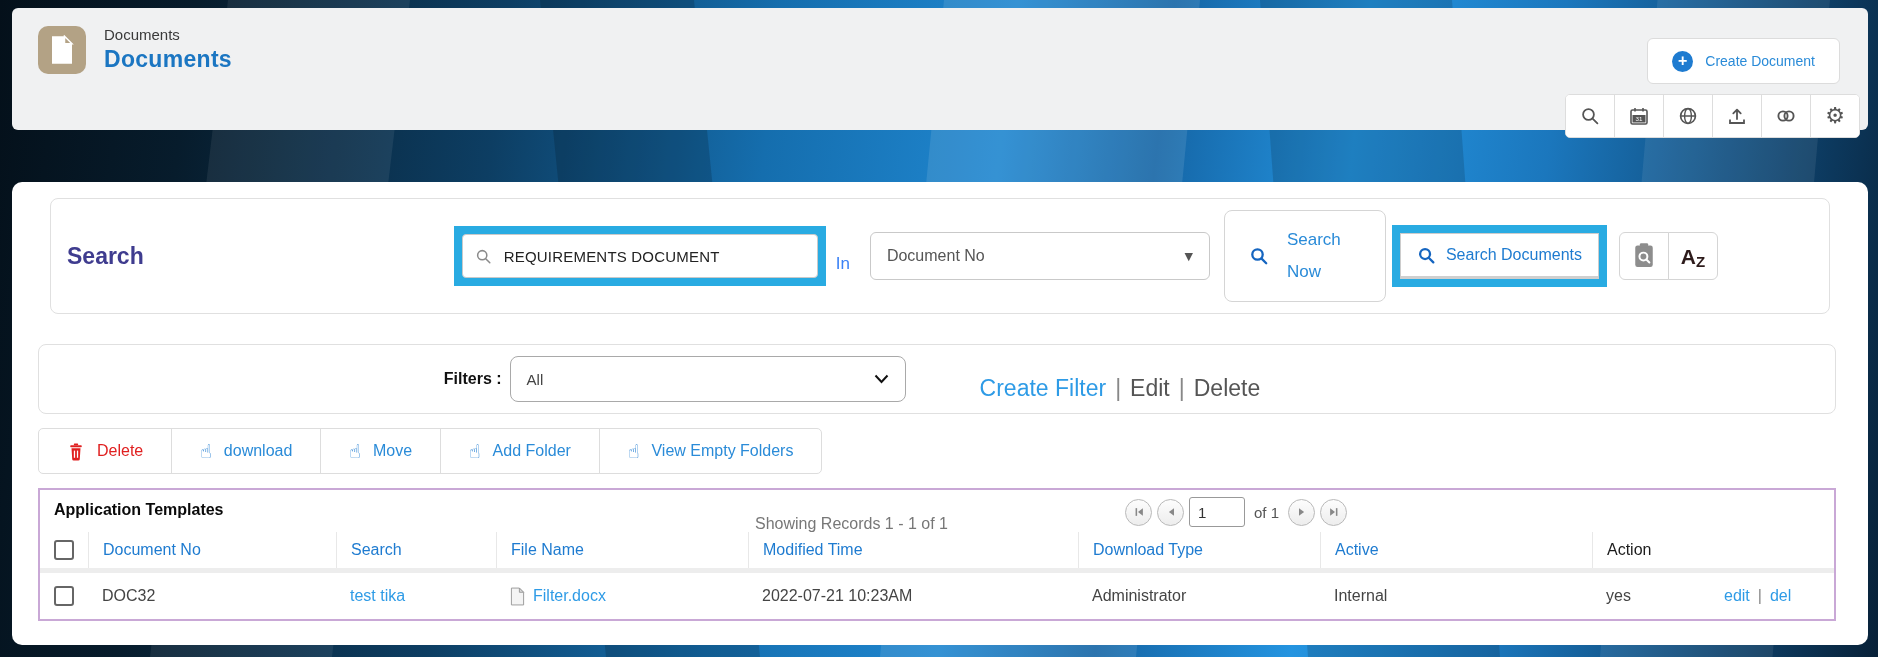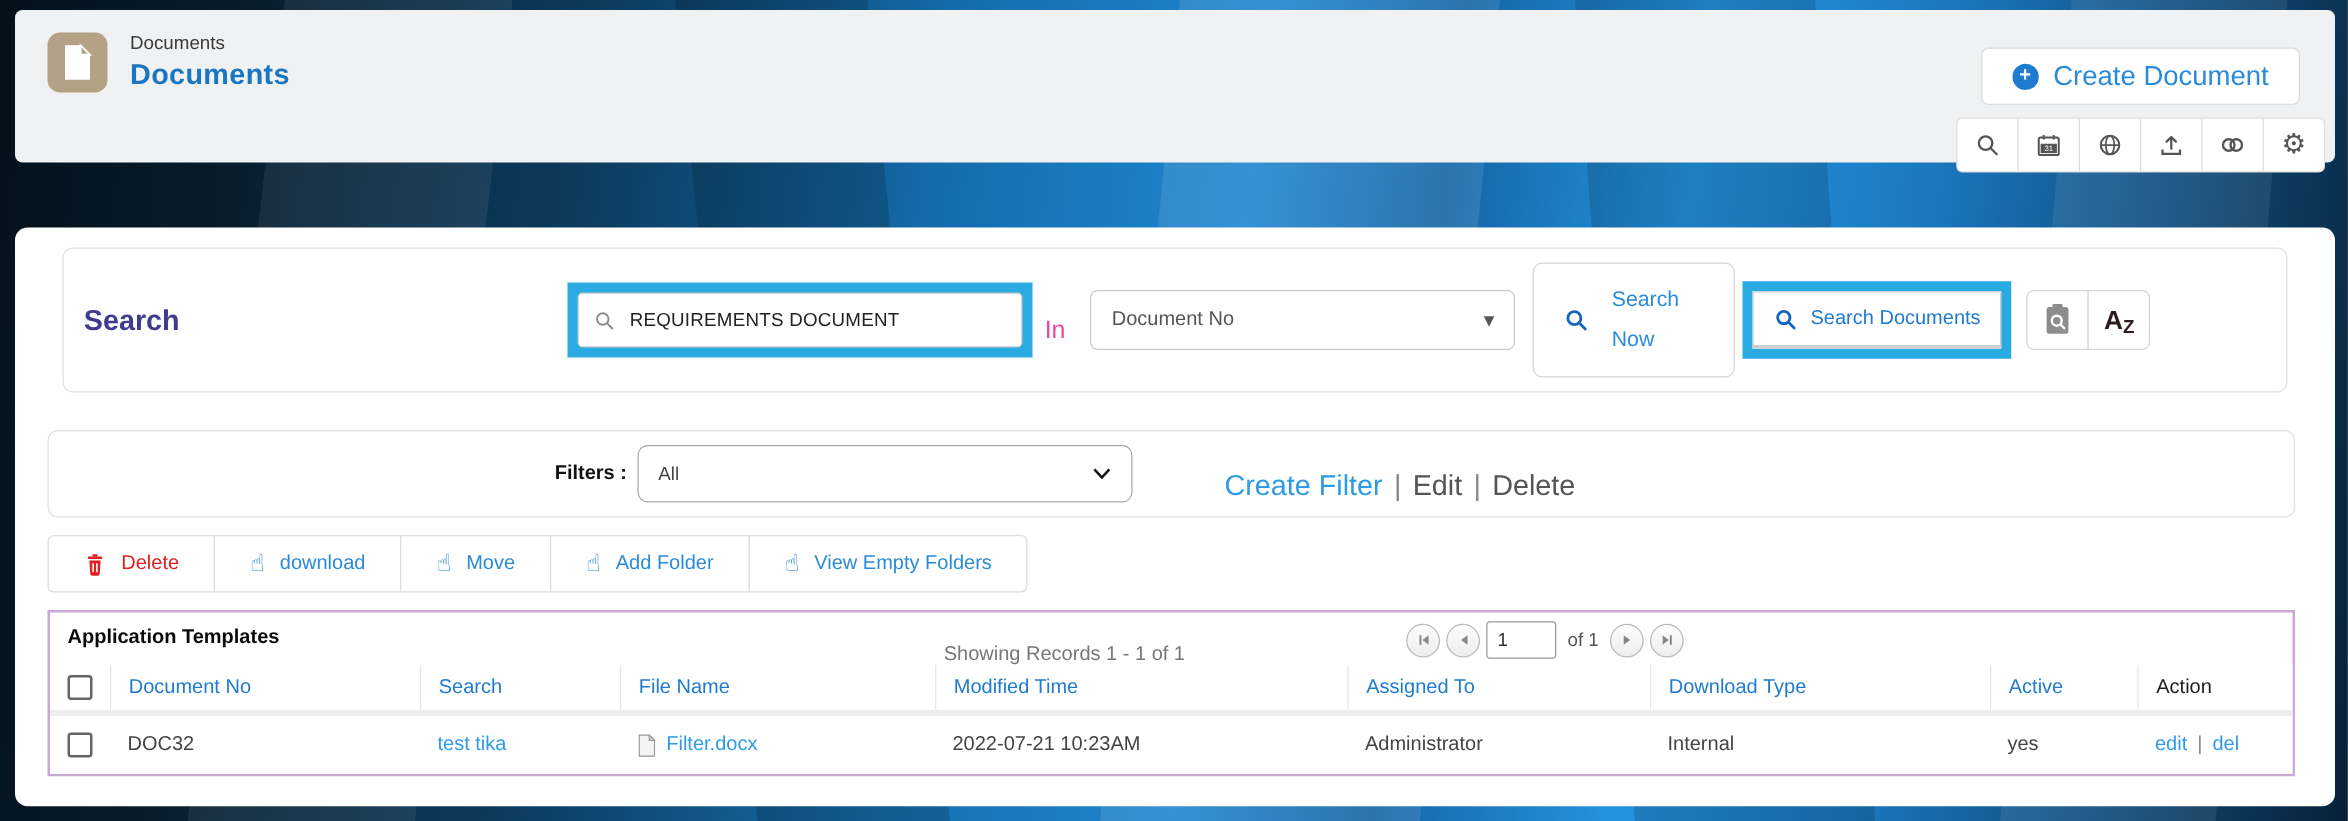--- a/index.html
+++ b/index.html
@@ -16,38 +16,38 @@
   
   .header-card{position:absolute;left:12px;top:8px;right:10px;height:122px;background:#f0f1f2;border-radius:6px;}
   .doc-badge{position:absolute;left:26px;top:18px;width:48px;height:48px;background:#b3a285;border-radius:10px;
     display:flex;align-items:center;justify-content:center;}
   .crumb{position:absolute;left:92px;top:18px;font-size:15px;color:#3a3a3a;}
   .page-title{position:absolute;left:92px;top:38px;font-size:23px;font-weight:700;color:#1b76c2;letter-spacing:.3px;}
   .create-btn{position:absolute;right:28px;top:30px;height:44px;display:flex;align-items:center;gap:12px;
     background:#fff;border:1px solid #dcdcdc;border-radius:6px;padding:0 24px;cursor:pointer;}
   .create-btn .plus{width:21px;height:21px;border-radius:50%;background:#1e7bd0;color:#fff;font-size:16px;font-weight:700;
     display:flex;align-items:center;justify-content:center;line-height:1;}
-  .create-btn .lbl{color:#2a8bd8;font-size:22px;}
+  .create-btn .lbl{color:#2a8bd8;font-size:14px;}
   .icon-toolbar{position:absolute;right:8px;top:86px;display:flex;background:#fff;border:1px solid #ddd;border-radius:5px;overflow:hidden;}
   .tb-cell{width:48px;height:42px;display:flex;align-items:center;justify-content:center;color:#555;border-left:1px solid #ddd;cursor:pointer;background:#fff;}
   .tb-cell:first-child{border-left:none;}
   .gear-glyph{font-family:"DejaVu Sans",sans-serif;font-size:22px;color:#555;line-height:1;}
   
   .content-card{position:absolute;left:12px;top:182px;right:10px;bottom:12px;background:#fff;border-radius:10px;}
   
   .search-panel{position:absolute;left:38px;right:38px;top:16px;height:116px;border:1px solid #e0e0e0;border-radius:8px;
     display:flex;align-items:center;padding:0 16px;box-sizing:border-box;}
   .search-heading{font-size:23px;font-weight:600;color:#3f3c8f;}
   .hl-box{background:#29abe2;padding:8px;}
   .hl-search{margin-left:310px;}
   .search-input-wrap{background:#fff;border:1px solid #c9c9c9;border-radius:4px;height:44px;width:356px;
     display:flex;align-items:center;gap:10px;padding:0 12px;box-sizing:border-box;color:#888;}
   .search-input-wrap input{border:none;outline:none;font-size:15px;color:#222;width:100%;
     font-family:"Liberation Sans",sans-serif;letter-spacing:.2px;}
-  .in-label{margin-left:10px;font-size:20px;color:#ec4899;margin-top:16px;}
+  .in-label{margin-left:10px;font-size:17px;color:#3b82f6;margin-top:16px;}
   .field-select{margin-left:20px;width:340px;height:48px;border:1px solid #c9c9c9;border-radius:6px;background:#fff;
     display:flex;align-items:center;justify-content:space-between;padding:0 16px;box-sizing:border-box;cursor:pointer;}
   .field-select .val{font-size:16px;color:#555;}
   .field-select .tri{font-size:11px;color:#555;font-family:"DejaVu Sans",sans-serif;}
   .search-now{margin-left:14px;width:162px;height:92px;border:1px solid #d5d5d5;border-radius:8px;background:#fff;
     display:flex;align-items:center;gap:18px;padding-left:24px;box-sizing:border-box;cursor:pointer;color:#1e7bd0;}
   .search-now .two-line{display:flex;flex-direction:column;gap:12px;font-size:17px;color:#2a8bd8;}
   .hl-docs{margin-left:6px;}
   .search-docs-btn{background:#fff;border:1px solid #ccc;border-bottom:3px solid #cfcfcf;height:46px;
     display:flex;align-items:center;gap:10px;padding:0 16px;box-sizing:border-box;cursor:pointer;color:#1565c0;}
@@ -316,21 +316,20 @@
     </div>
 
     <div class="tgrid thead">
       <div class="th first">
           <span class="cb"></span>
         </div>
       <div class="th">Document No</div>
       <div class="th">Search</div>
       <div class="th">File Name</div>
       <div class="th">Modified Time</div>
-      <div class="th">Assigned To</div>
       <div class="th">Download Type</div>
       <div class="th">Active</div>
       <div class="th plain">Action</div>
     </div>
 
     <div class="tgrid trow">
       <div class="td center">
           <span class="cb"></span>
         </div>
       <div class="td">DOC32</div>

